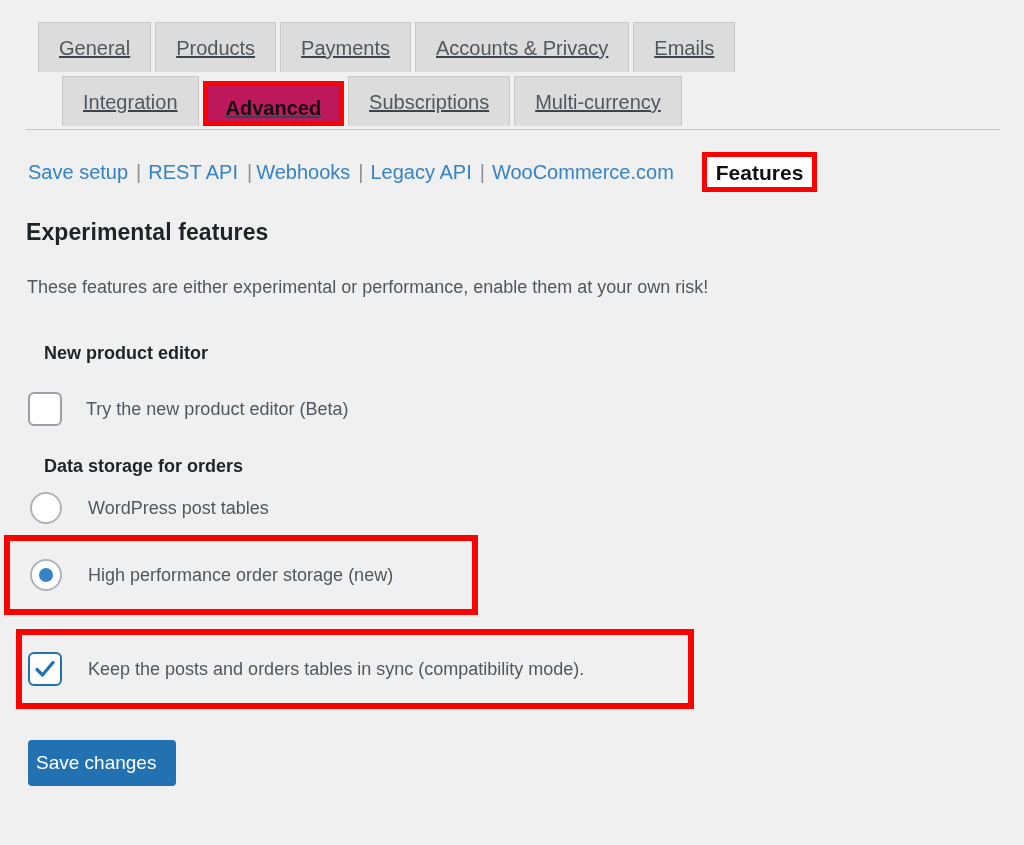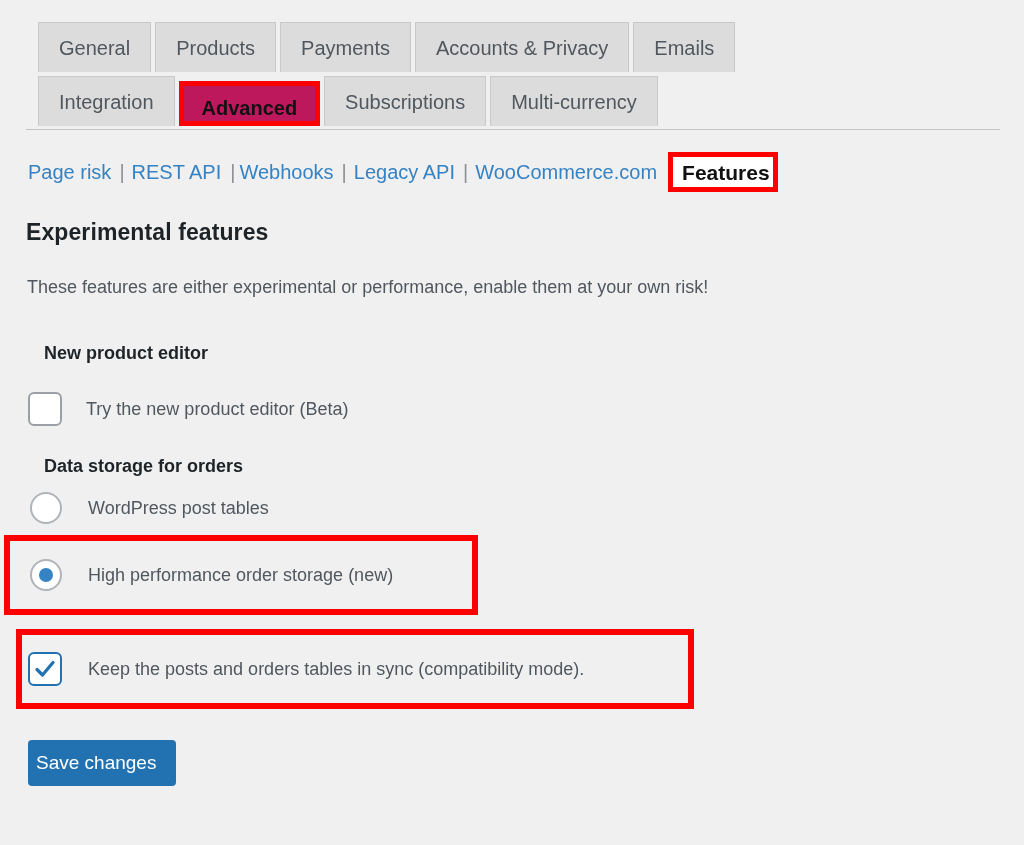--- a/index.html
+++ b/index.html
@@ -15,29 +15,30 @@
     overflow: hidden;
     position: relative;
   }
 
   
   .tabs-wrap {
     position: absolute;
     left: 0;
     top: 0;
     width: 1024px;
+    text-decoration: underline;
   }
   .tab-row {
     display: flex;
     align-items: flex-end;
     padding-left: 38px;
     gap: 4px;
   }
   .tab-row.row1 { margin-top: 22px; }
-  .tab-row.row2 { margin-top: 4px; }
+  .tab-row.row2 { margin-top: 4px; margin-left: 24px; }
 
   .tab {
     background: #dcdcdc;
     border: 1px solid #c9c9c9;
     border-bottom: none;
     color: #50575e;
     font-size: 20px;
     line-height: 1;
     padding: 15px 20px 14px 20px;
     white-space: nowrap;
@@ -86,22 +87,22 @@
   .subnav .sep {
     color: #8c8f94;
     margin: 0 7px 0 8px;
     font-size: 20px;
   }
   .subnav .sep.tight { margin-left: 9px; margin-right: 4px; }
 
   .feature-hl {
     border: 5px solid #ff0000;
     background: #ffffff;
-    padding: 5px 3px 4px 9px;
-    margin-left: 11px;
+    padding: 5px 9px 4px 9px;
+    margin-left: 28px;
     line-height: 1;
   }
   .feature-hl .txt {
     color: #111;
     font-weight: bold;
     font-size: 21px;
   }
 
   
   .content { position: absolute; left: 0; top: 0; width: 1024px; }
@@ -241,21 +242,21 @@
       <div class="tab-inner">Advanced</div>
     </div>
     <div class="tab">Subscriptions</div>
     <div class="tab">Multi-currency</div>
   </div>
 </div>
 
 <div class="tabs-divider"></div>
 
 <div class="subnav">
-  <a href="#">Page risk</a>
+  <a href="#">Save setup</a>
   <span class="sep">|</span>
   <a href="#">REST API</a>
   <span class="sep tight">|</span>
   <a href="#">Webhooks</a>
   <span class="sep">|</span>
   <a href="#">Legacy API</a>
   <span class="sep">|</span>
   <a href="#">WooCommerce.com</a>
 
   <span class="feature-hl">

